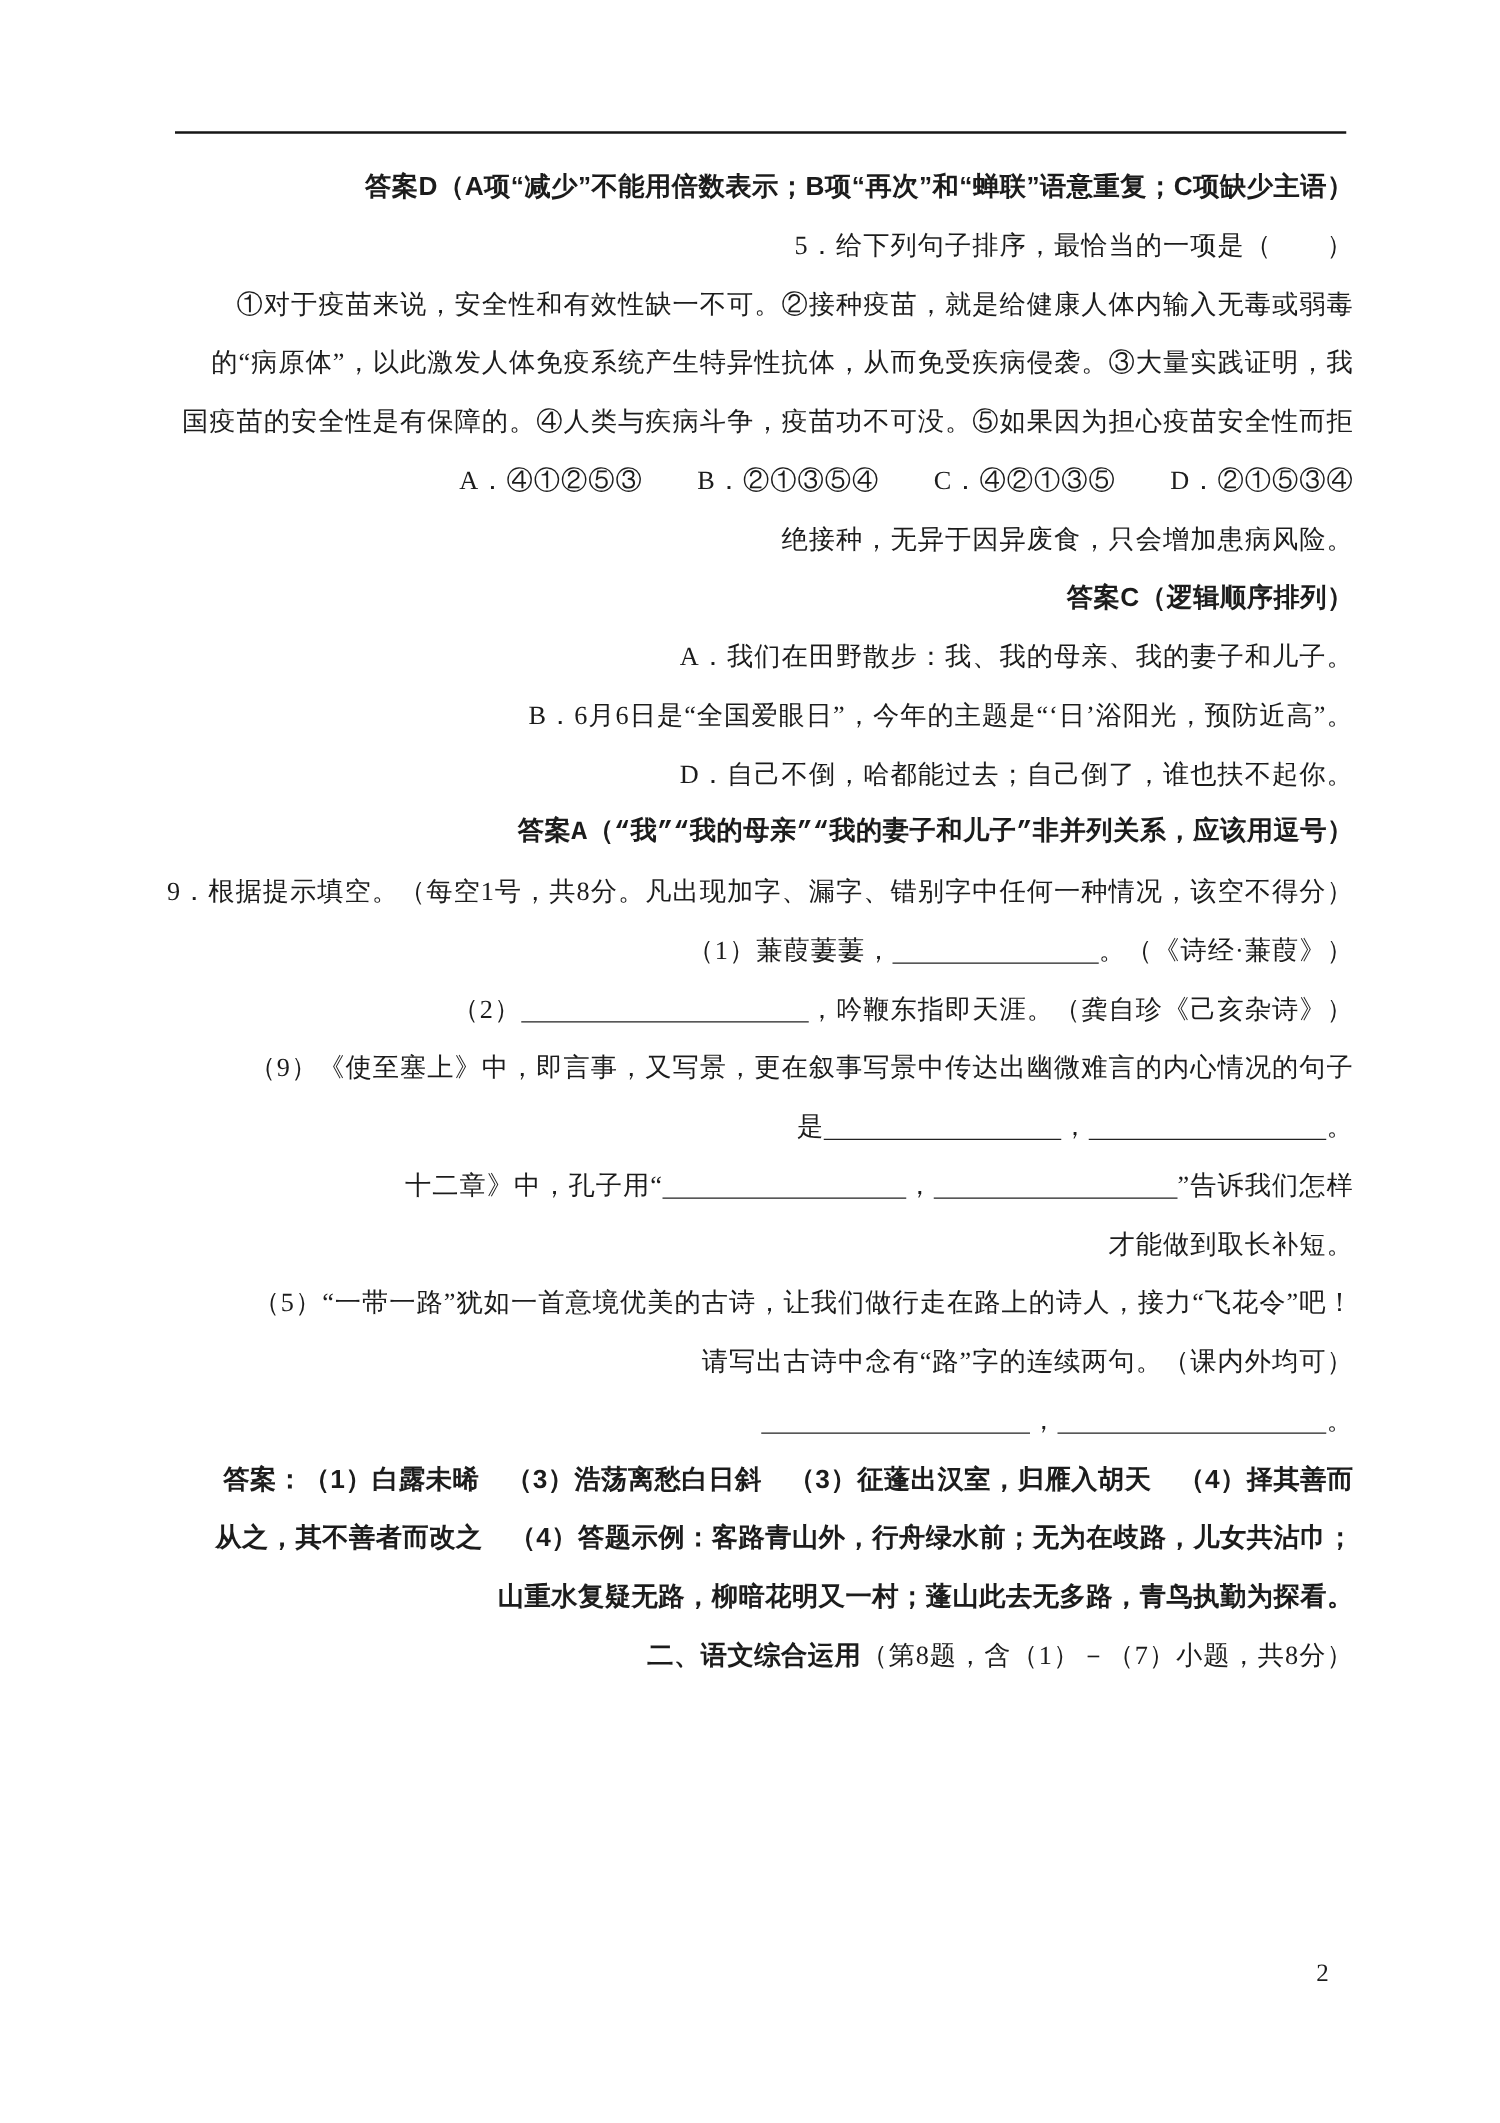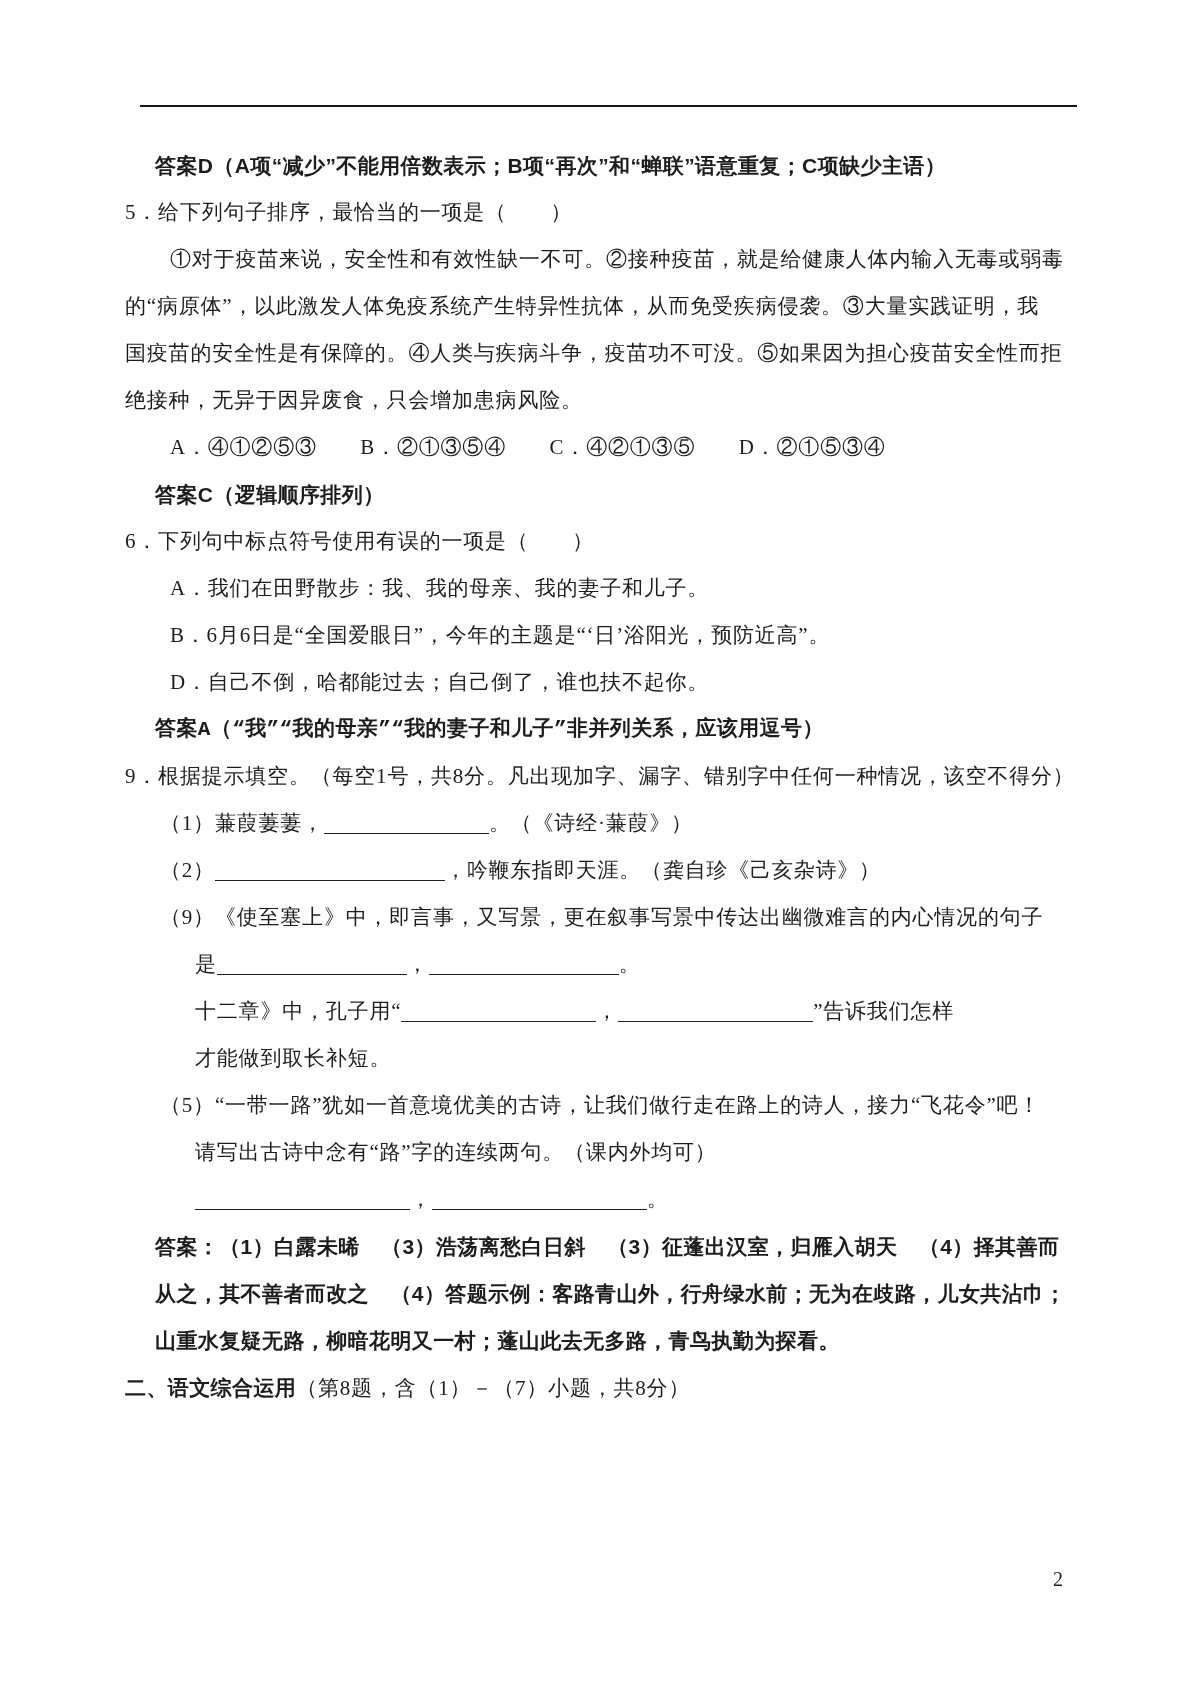--- a/index.html
+++ b/index.html
@@ -21,23 +21,24 @@
   .header-rule {
     position: absolute;
     top: 105px;
     left: 140px;
     width: 937px;
     height: 0;
     border-top: 2px solid #161616;
   }
   .doc-body {
     position: absolute;
-    top: 142px;
+    top: 126px;
     left: 125px;
     width: 958px;
+    text-align: right;
   }
   .line {
     height: 47px;
     line-height: 47px;
     white-space: nowrap;
     letter-spacing: 0.8px;
   }
   .hei {
     font-family: "Liberation Sans", "DejaVu Sans", sans-serif;
     font-weight: 700;
@@ -63,24 +64,23 @@
 <body>
 
 <div class="page">
   <div class="header-rule"></div>
   <div class="doc-body">
       <div class="line hei" style="padding-left: 30px;"><span>答案D（A项“减少”不能用倍数表示；B项“再次”和“蝉联”语意重复；C项缺少主语）</span></div>
       <div class="line" style="padding-left: 0px;"><span>5．给下列句子排序，最恰当的一项是（　　）</span></div>
       <div class="line" style="padding-left: 45px;"><span>①对于疫苗来说，安全性和有效性缺一不可。②接种疫苗，就是给健康人体内输入无毒或弱毒</span></div>
       <div class="line" style="padding-left: 0px;"><span>的“病原体”，以此激发人体免疫系统产生特异性抗体，从而免受疾病侵袭。③大量实践证明，我</span></div>
       <div class="line" style="padding-left: 0px;"><span>国疫苗的安全性是有保障的。④人类与疾病斗争，疫苗功不可没。⑤如果因为担心疫苗安全性而拒</span></div>
+      <div class="line" style="padding-left: 45px;"><span>A．④①②⑤③　　B．②①③⑤④　　C．④②①③⑤　　D．②①⑤③④</span></div>
       <div class="line" style="padding-left: 0px;"><span>绝接种，无异于因异废食，只会增加患病风险。</span></div>
-      <div class="line" style="padding-left: 45px;"><span>A．④①②⑤③　　B．②①③⑤④　　C．④②①③⑤　　D．②①⑤③④</span></div>
       <div class="line hei" style="padding-left: 30px;"><span>答案C（逻辑顺序排列）</span></div>
-      <div class="line" style="padding-left: 0px;"><span>6．下列句中标点符号使用有误的一项是（　　）</span></div>
       <div class="line" style="padding-left: 45px;"><span>A．我们在田野散步：我、我的母亲、我的妻子和儿子。</span></div>
       <div class="line" style="padding-left: 45px;"><span>B．6月6日是“全国爱眼日”，今年的主题是“‘日’浴阳光，预防近高”。</span></div>
       <div class="line" style="padding-left: 45px;"><span>D．自己不倒，哈都能过去；自己倒了，谁也扶不起你。</span></div>
       <div class="line hei" style="padding-left: 30px; font-family: Liberation Mono, monospace;"><span>答案A（“我”“我的母亲”“我的妻子和儿子”非并列关系，应该用逗号）</span></div>
       <div class="line" style="padding-left: 0px;"><span>9．根据提示填空。（每空1号，共8分。凡出现加字、漏字、错别字中任何一种情况，该空不得分）</span></div>
       <div class="line" style="padding-left: 35px;"><span>（1）蒹葭萋萋，</span><span class="blank" style="width: 165px;"></span><span>。（《诗经·蒹葭》）</span></div>
       <div class="line" style="padding-left: 35px;"><span>（2）</span><span class="blank" style="width: 230px;"></span><span>，吟鞭东指即天涯。（龚自珍《己亥杂诗》）</span></div>
       <div class="line" style="padding-left: 35px;"><span>（9）《使至塞上》中，即言事，又写景，更在叙事写景中传达出幽微难言的内心情况的句子</span></div>
       <div class="line" style="padding-left: 70px;"><span>是</span><span class="blank" style="width: 190px;"></span><span>，</span><span class="blank" style="width: 190px;"></span><span>。</span></div>
       <div class="line" style="padding-left: 70px;"><span>十二章》中，孔子用“</span><span class="blank" style="width: 195px;"></span><span>，</span><span class="blank" style="width: 195px;"></span><span>”告诉我们怎样</span></div>

